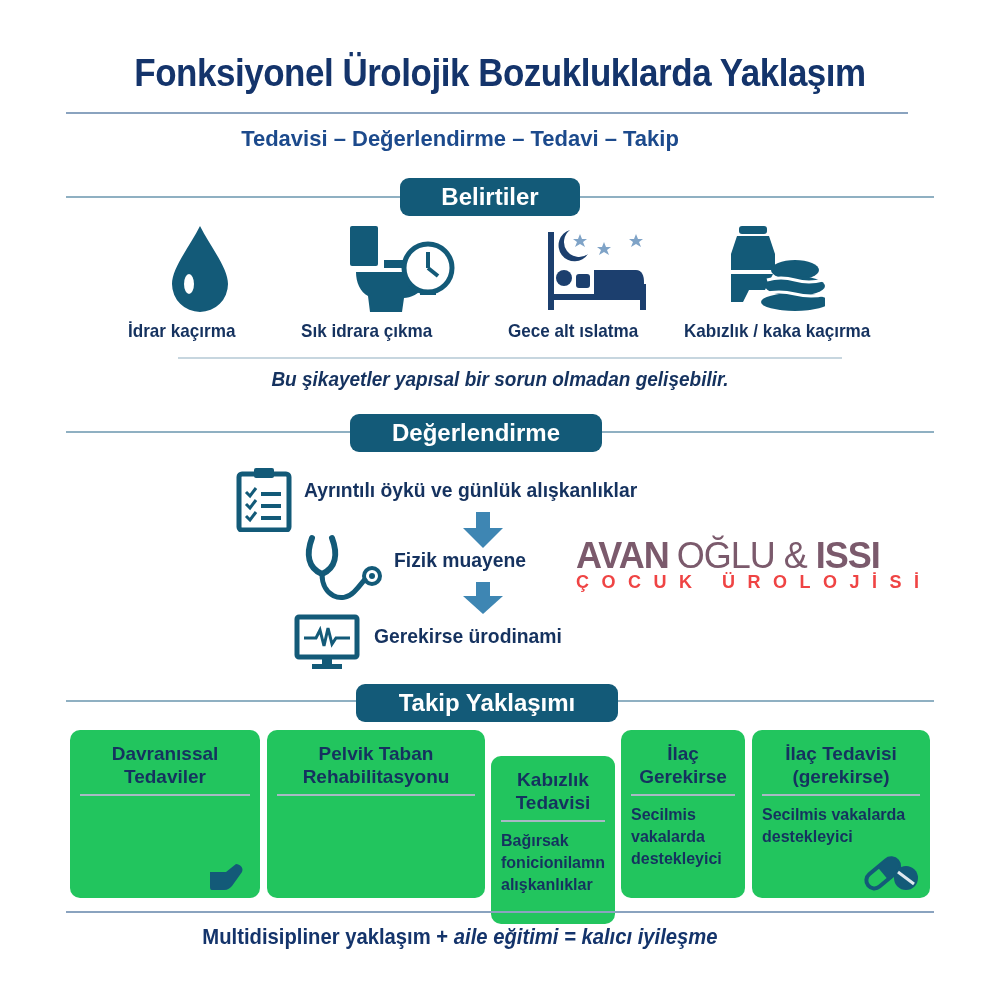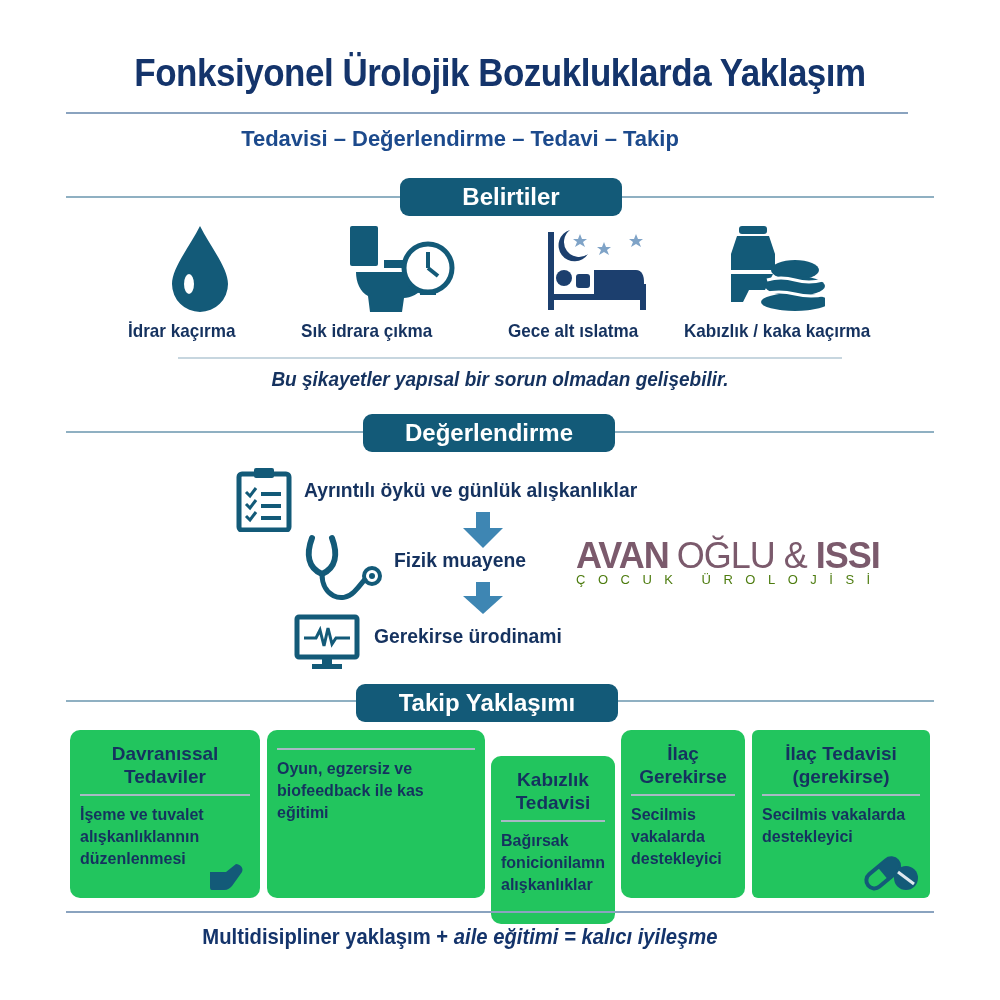--- a/index.html
+++ b/index.html
@@ -22,42 +22,42 @@
   .thin-rule { position: absolute; left: 178px; width: 664px; top: 357px; height: 2px; background: #c7d6df; }
   .note { position: absolute; left: 0; width: 1000px; top: 368px; text-align: center; font-size: 20px;
     font-style: italic; font-weight: bold; color: #15325f; transform: scaleX(0.95); }
 
   .eval-text { position: absolute; font-size: 21px; font-weight: bold; color: #15325f; white-space: nowrap; transform: scaleX(0.92); transform-origin: left; }
   .arrow { position: absolute; }
 
   .logo-main { position: absolute; left: 576px; top: 535px; font-size: 36px; color: #7b5a6c; white-space: nowrap; letter-spacing: -1px; }
   .logo-main b { font-weight: 900; }
   .logo-main span.light { font-weight: normal; padding-left: 8px; }
-  .logo-sub { position: absolute; left: 576px; top: 572px; font-size: 13px; color: #4d7c0f; letter-spacing: 12.5px; white-space: nowrap; }
+  .logo-sub { position: absolute; left: 576px; top: 572px; font-size: 18px; color: #ef4444; letter-spacing: 12.5px; white-space: nowrap; font-weight: bold; }
 
   .card { position: absolute; top: 730px; height: 168px; background: #22c55e; border-radius: 10px; padding: 12px 10px; }
   .card-title { font-size: 19px; font-weight: bold; color: #15325f; text-align: center; line-height: 23px; }
   .card-rule { height: 2px; background: #a8b9c4; margin: 6px 0 8px 0; }
   .card-body { font-size: 16px; font-weight: bold; color: #15325f; line-height: 22px; }
   .card-icon { position: absolute; right: 16px; bottom: 10px; }
 
   .bottom-rule { position: absolute; left: 66px; width: 868px; top: 911px; height: 2px; background: #8aa3bf; }
   .footer { position: absolute; left: 0; width: 920px; top: 924px; text-align: center; font-size: 22px;
     font-weight: bold; color: #14346b; transform: scaleX(0.92); }
   .footer i { font-style: italic; }
 </style>
 </head>
 <body>
 
 <div class="title">Fonksiyonel Ürolojik Bozukluklarda Yaklaşım</div>
 <div class="title-rule"></div>
 <div class="subtitle">Tedavisi – Değerlendirme – Tedavi – Takip</div>
 
 <div class="section-rule" style="top:196px;"></div>
-<div class="pill" style="left:400px; width:222px; top:178px;">Belirtiler</div>
+<div class="pill" style="left:400px; width:180px; top:178px;">Belirtiler</div>
 
 <div>
 
   <div class="symptom" style="left:100px; top:224px;">
     <svg width="60" height="88" viewBox="0 0 60 88">
       <path d="M30 2 C20 22 2 44 2 60 A28 28 0 0 0 58 60 C58 44 40 22 30 2 Z" fill="#135a78"></path>
       <ellipse cx="19" cy="60" rx="5" ry="10" fill="#ffffff"></ellipse>
     </svg>
   </div>
   <div class="symptom-label" style="left:128px; top:320px;">İdrar kaçırma</div>
@@ -103,21 +103,21 @@
       <path d="M48 70 Q64 66 80 70 T112 70" stroke="#ffffff" stroke-width="3" fill="none"></path>
     </svg>
   </div>
   <div class="symptom-label" style="left:684px; top:320px;">Kabızlık / kaka kaçırma</div>
 </div>
 
 <div class="thin-rule"></div>
 <div class="note">Bu şikayetler yapısal bir sorun olmadan gelişebilir.</div>
 
 <div class="section-rule" style="top:431px;"></div>
-<div class="pill" style="left:363px; width:252px; top:414px;">Değerlendirme</div>
+<div class="pill" style="left:350px; width:252px; top:414px;">Değerlendirme</div>
 
 <svg class="arrow" style="left:236px; top:466px;" width="56" height="66" viewBox="0 0 56 66">
   <rect x="3" y="8" width="50" height="56" rx="3" fill="none" stroke="#135a78" stroke-width="5"></rect>
   <rect x="18" y="2" width="20" height="10" rx="2" fill="#135a78"></rect>
   <path d="M10 26 l4 4 l6 -8" stroke="#135a78" stroke-width="3" fill="none"></path>
   <path d="M10 38 l4 4 l6 -8" stroke="#135a78" stroke-width="3" fill="none"></path>
   <path d="M10 50 l4 4 l6 -8" stroke="#135a78" stroke-width="3" fill="none"></path>
   <rect x="25" y="26" width="20" height="4" fill="#135a78"></rect>
   <rect x="25" y="38" width="20" height="4" fill="#135a78"></rect>
   <rect x="25" y="50" width="20" height="4" fill="#135a78"></rect>
@@ -152,44 +152,43 @@
 
 <div class="logo-main"><b>AVAN</b><span class="light">OĞLU &amp; </span><b>ISSI</b></div>
 <div class="logo-sub">ÇOCUK ÜROLOJİSİ</div>
 
 <div class="section-rule" style="top:700px;"></div>
 <div class="pill" style="left:356px; width:262px; top:684px;">Takip Yaklaşımı</div>
 
 <div class="card" style="left:70px; width:190px;">
   <div class="card-title">Davranıssal Tedaviler</div>
   <div class="card-rule"></div>
-  <div class="card-body">İşeme ve tuvalet alışkanlıklannın düzenlenmesi</div>
   <svg class="card-icon" style="right:16px; bottom:8px;" width="36" height="28" viewBox="0 0 36 28">
     <path d="M2 10 L18 10 L28 2 C32 2 36 6 34 10 L24 24 C22 26 20 28 16 28 L4 28 C2 28 2 26 2 24 Z" fill="#135a78"></path>
   </svg>
 </div>
 
 <div class="card" style="left:267px; width:218px;">
-  <div class="card-rule"></div>
-  <div class="card-body">Oyun, egzersiz ve biofeedback ile kas eğitimi</div>
+  <div class="card-title">Pelvik Taban Rehabilitasyonu</div>
+  <div class="card-rule"></div>
 </div>
 
 <div class="card" style="left:491px; width:124px;margin-top:26px;">
   <div class="card-title">Kabızlık Tedavisi</div>
   <div class="card-rule"></div>
   <div class="card-body">Bağırsak fonicionilamn alışkanlıklar</div>
 </div>
 
 <div class="card" style="left:621px; width:124px;">
   <div class="card-title">İlaç Gerekirse</div>
   <div class="card-rule"></div>
   <div class="card-body">Secilmis vakalarda destekleyici</div>
 </div>
 
-<div class="card" style="left:752px; width:178px;border-radius:6px;">
+<div class="card" style="left:752px; width:178px;">
   <div class="card-title">İlaç Tedavisi (gerekirse)</div>
   <div class="card-rule"></div>
   <div class="card-body">Secilmis vakalarda destekleyici</div>
   <svg class="card-icon" style="right:10px; bottom:6px;" width="58" height="42" viewBox="0 0 58 42">
     <g transform="rotate(-40 20 24)">
       <rect x="2" y="16" width="38" height="16" rx="8" fill="none" stroke="#135a78" stroke-width="4"></rect>
       <path d="M21 16 L32 16 A8 8 0 0 1 32 32 L21 32 Z" fill="#135a78"></path>
     </g>
     <circle cx="44" cy="28" r="12" fill="#135a78"></circle>
     <line x1="36" y1="22" x2="52" y2="34" stroke="#dfe9ef" stroke-width="3"></line>

